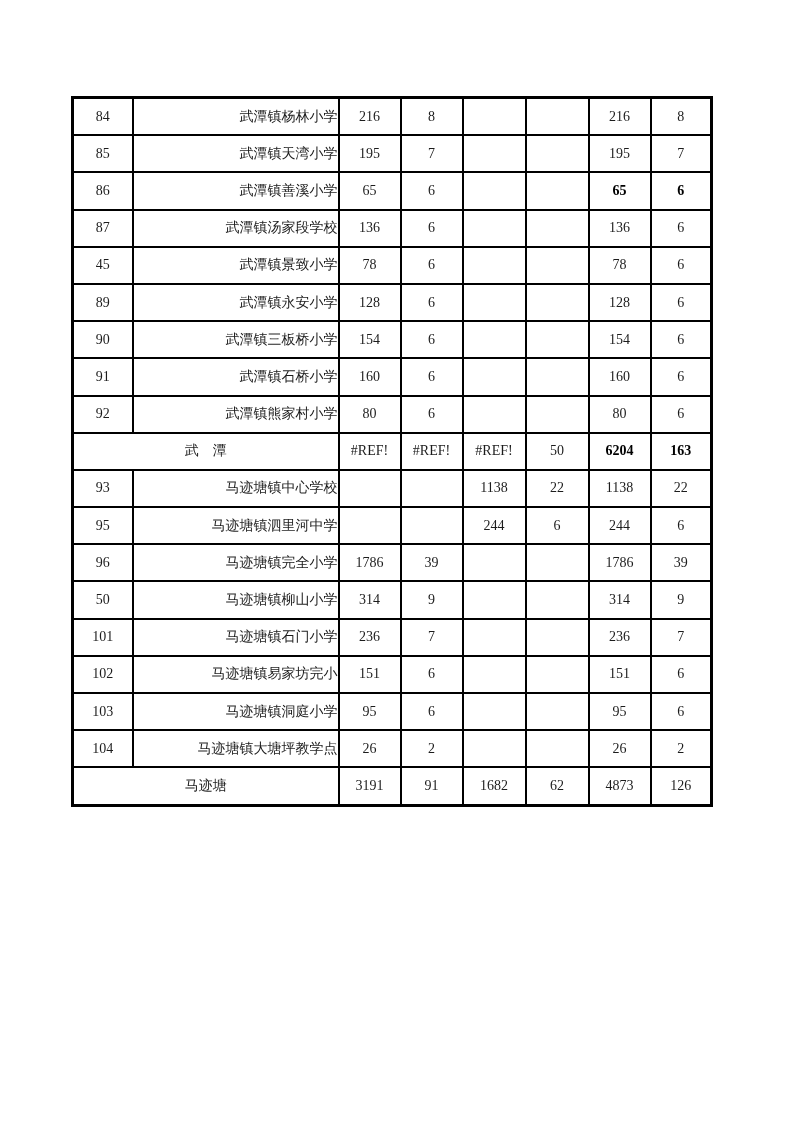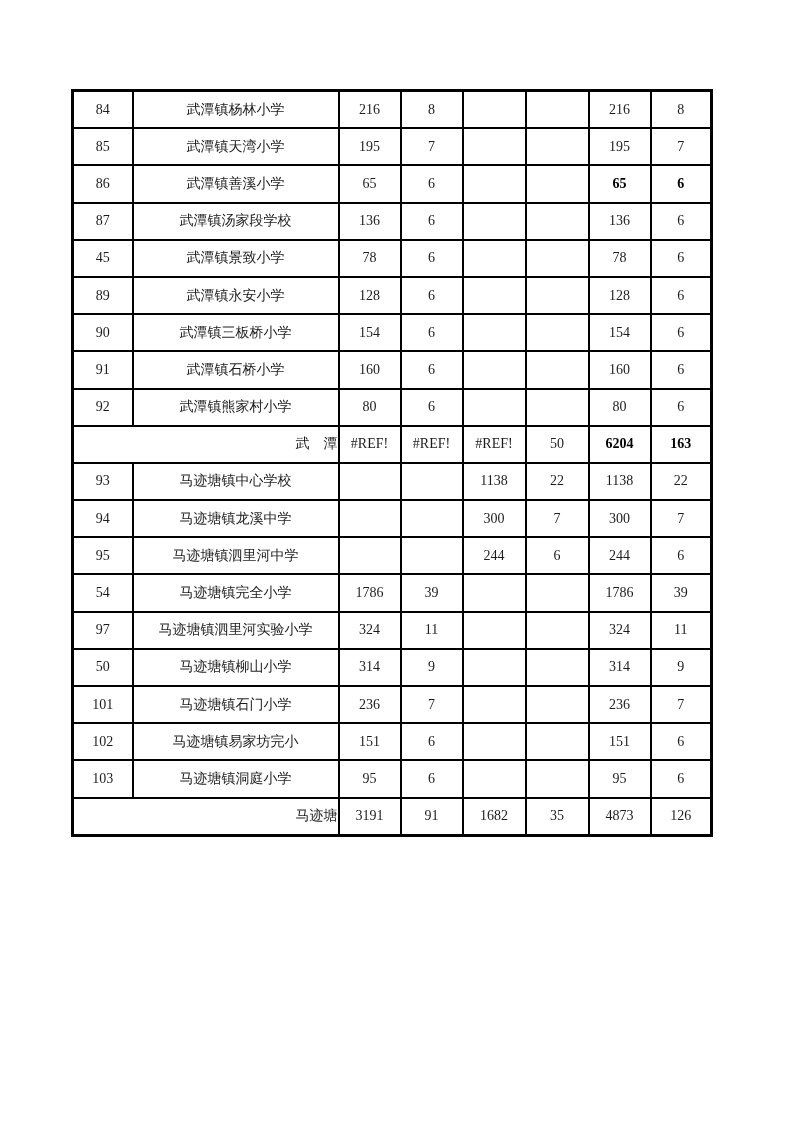--- a/index.html
+++ b/index.html
@@ -10,40 +10,40 @@
     font-family: "Liberation Serif", "DejaVu Serif", serif;
     color: #1c1c1c;
   }
   .page {
     position: absolute; inset: 0;
     background: #ffffff;
     overflow: hidden;
   }
   table.grid {
     position: absolute;
-    left: 71px; top: 89px;
+    left: 71px; top: 96px;
     width: 641px;
     border-collapse: collapse;
     table-layout: fixed;
     border: 3px solid #000;
   }
   table.grid td {
     border: 2px solid #000;
     height: 35.2px;
     font-size: 14px;
     line-height: 1;
     vertical-align: middle;
     overflow: hidden;
     white-space: nowrap;
     padding: 0;
   }
   td.seq   { text-align: center; }
-  td.name  { text-align: center; padding-left: 5px; }
+  td.name  { text-align: right; padding-left: 5px; }
   td.num   { text-align: center; }
-  td.total-label { text-align: right; }
+  td.total-label { text-align: center; }
   td.bold  { font-weight: 700; color: #000; }
 </style>
 </head>
 <body>
 
 <div class="page">
   <table class="grid">
     <colgroup>
       <col style="width:60px">
       <col style="width:206px">
@@ -158,58 +158,38 @@
           <td class="seq">93</td>
           <td class="name">马迹塘镇中心学校</td>
           <td class="num"></td>
           <td class="num"></td>
           <td class="num">1138</td>
           <td class="num">22</td>
           <td class="num">1138</td>
           <td class="num">22</td>
         </tr>
         <tr>
-          <td class="seq">94</td>
-          <td class="name">马迹塘镇龙溪中学</td>
-          <td class="num"></td>
-          <td class="num"></td>
-          <td class="num">300</td>
-          <td class="num">7</td>
-          <td class="num">300</td>
-          <td class="num">7</td>
-        </tr>
-        <tr>
           <td class="seq">95</td>
           <td class="name">马迹塘镇泗里河中学</td>
           <td class="num"></td>
           <td class="num"></td>
           <td class="num">244</td>
           <td class="num">6</td>
           <td class="num">244</td>
           <td class="num">6</td>
         </tr>
         <tr>
-          <td class="seq">54</td>
+          <td class="seq">96</td>
           <td class="name">马迹塘镇完全小学</td>
           <td class="num">1786</td>
           <td class="num">39</td>
           <td class="num"></td>
           <td class="num"></td>
           <td class="num">1786</td>
           <td class="num">39</td>
-        </tr>
-        <tr>
-          <td class="seq">97</td>
-          <td class="name">马迹塘镇泗里河实验小学</td>
-          <td class="num">324</td>
-          <td class="num">11</td>
-          <td class="num"></td>
-          <td class="num"></td>
-          <td class="num">324</td>
-          <td class="num">11</td>
         </tr>
         <tr>
           <td class="seq">50</td>
           <td class="name">马迹塘镇柳山小学</td>
           <td class="num">314</td>
           <td class="num">9</td>
           <td class="num"></td>
           <td class="num"></td>
           <td class="num">314</td>
           <td class="num">9</td>
@@ -238,23 +218,33 @@
           <td class="seq">103</td>
           <td class="name">马迹塘镇洞庭小学</td>
           <td class="num">95</td>
           <td class="num">6</td>
           <td class="num"></td>
           <td class="num"></td>
           <td class="num">95</td>
           <td class="num">6</td>
         </tr>
         <tr>
+          <td class="seq">104</td>
+          <td class="name">马迹塘镇大塘坪教学点</td>
+          <td class="num">26</td>
+          <td class="num">2</td>
+          <td class="num"></td>
+          <td class="num"></td>
+          <td class="num">26</td>
+          <td class="num">2</td>
+        </tr>
+        <tr>
           <td class="total-label" colspan="2">马迹塘</td>
           <td class="num">3191</td>
           <td class="num">91</td>
           <td class="num">1682</td>
-          <td class="num">35</td>
+          <td class="num">62</td>
           <td class="num">4873</td>
           <td class="num">126</td>
         </tr>
       </tbody>
   </table>
 </div>
 
 </body></html>

